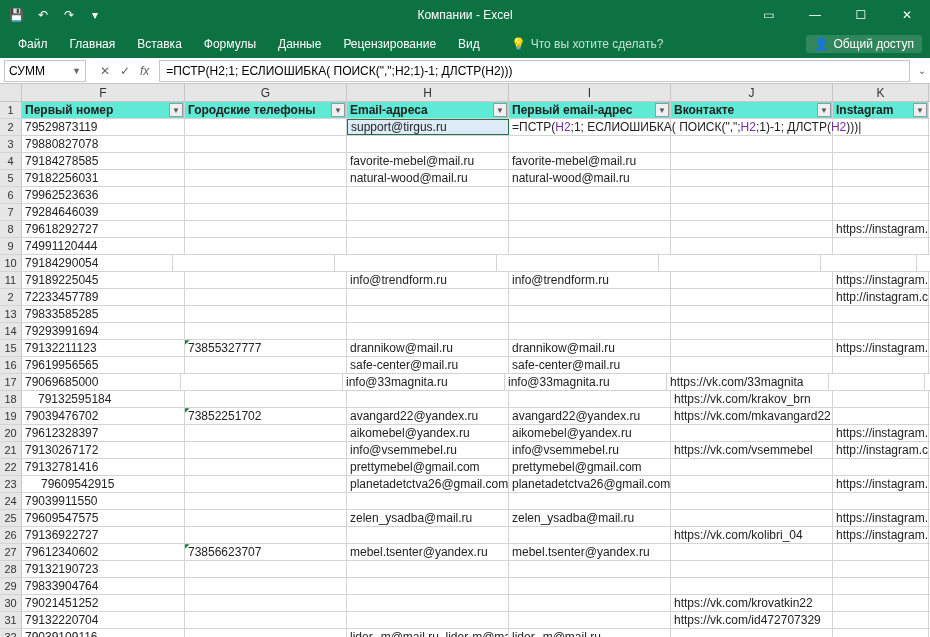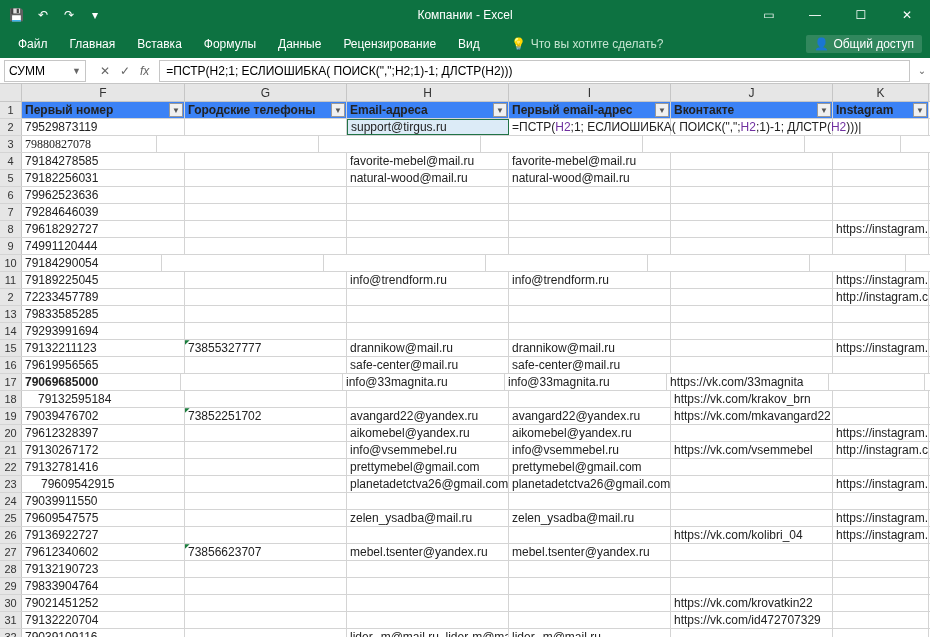--- a/index.html
+++ b/index.html
@@ -23,21 +23,21 @@
 .formula-input{flex:1;height:22px;border:1px solid #c6c6c6;padding:0 6px;display:flex;align-items:center;margin-right:4px;}
 .fb-expand{width:16px;text-align:center;color:#666;font-size:10px;}
 .sheet{position:relative;}
 .col-headers{display:flex;height:18px;border-bottom:1px solid #c6c6c6;background:#e6e6e6;font-size:12px;}
 .row-hdr-spacer{width:22px;border-right:1px solid #c6c6c6;background:#e6e6e6;}
 .col-header{border-right:1px solid #c6c6c6;display:flex;align-items:center;justify-content:center;color:#333;}
 .grid-body{position:relative;}
 .row{display:flex;height:17px;border-bottom:1px solid #d4d4d4;}
 .row-header{width:22px;background:#e6e6e6;border-right:1px solid #c6c6c6;display:flex;align-items:center;justify-content:center;font-size:11px;color:#333;}
 .cell{border-right:1px solid #d4d4d4;padding:0 3px;font-size:12px;white-space:nowrap;overflow:hidden;display:flex;align-items:center;color:#222;}
-.cell.header-cell{font-weight:bold;background:#3b82f6;position:relative;}
+.cell.header-cell{font-weight:bold;background:#5eead4;position:relative;}
 .filter-btn{position:absolute;right:1px;top:1px;width:14px;height:14px;border:1px solid #999;background:#f0f0f0;display:flex;align-items:center;justify-content:center;font-size:8px;color:#555;}
 .col-F{width:163px;}
 .col-G{width:162px;}
 .col-H{width:162px;}
 .col-I{width:162px;}
 .col-J{width:162px;}
 .col-K{width:96px;}
 .overflow-text{overflow:visible;z-index:1;position:relative;}
 .tick{position:absolute;left:0;top:2px;font-size:8px;color:#1a7d3c;}
 .cell.rel{position:relative;}
@@ -146,21 +146,21 @@
           <span class="fref">H2</span>
           <span>;1)-1; ДЛСТР(</span>
           <span class="fref">H2</span>
           <span>)))|</span>
         </div>
         <div class="cell col-J" style="width: 162px;"></div>
         <div class="cell col-K" style="width: 96px;"></div>
       </div>
       <div class="row">
         <div class="row-header">3</div>
-        <div class="cell col-F" style="width: 135px; font-family: Liberation Serif, serif;">79880827078</div>
+        <div class="cell col-F" style="width: 163px;">79880827078</div>
         <div class="cell col-G" style="width: 162px;"></div>
         <div class="cell col-H" style="width: 162px;"></div>
         <div class="cell col-I" style="width: 162px;"></div>
         <div class="cell col-J" style="width: 162px;"></div>
         <div class="cell col-K" style="width: 96px;"></div>
       </div>
       <div class="row">
         <div class="row-header">4</div>
         <div class="cell col-F" style="width: 163px;">79184278585</div>
         <div class="cell col-G" style="width: 162px;"></div>
@@ -209,21 +209,21 @@
         <div class="row-header">9</div>
         <div class="cell col-F" style="width: 163px;">74991120444</div>
         <div class="cell col-G" style="width: 162px;"></div>
         <div class="cell col-H" style="width: 162px;"></div>
         <div class="cell col-I" style="width: 162px;"></div>
         <div class="cell col-J" style="width: 162px;"></div>
         <div class="cell col-K" style="width: 96px;"></div>
       </div>
       <div class="row">
         <div class="row-header">10</div>
-        <div class="cell col-F" style="width: 140px;">79184290054</div>
+        <div class="cell col-F" style="width: 151px;">79184290054</div>
         <div class="cell col-G" style="width: 162px;"></div>
         <div class="cell col-H" style="width: 162px;"></div>
         <div class="cell col-I" style="width: 162px;"></div>
         <div class="cell col-J" style="width: 162px;"></div>
         <div class="cell col-K" style="width: 96px;"></div>
       </div>
       <div class="row">
         <div class="row-header">11</div>
         <div class="cell col-F" style="width: 163px;">79189225045</div>
         <div class="cell col-G" style="width: 162px;"></div>
@@ -272,21 +272,21 @@
         <div class="row-header">16</div>
         <div class="cell col-F" style="width: 163px;">79619956565</div>
         <div class="cell col-G" style="width: 162px;"></div>
         <div class="cell col-H" style="width: 162px;">safe-center@mail.ru</div>
         <div class="cell col-I" style="width: 162px;">safe-center@mail.ru</div>
         <div class="cell col-J" style="width: 162px;"></div>
         <div class="cell col-K" style="width: 96px;"></div>
       </div>
       <div class="row">
         <div class="row-header">17</div>
-        <div class="cell col-F" style="width: 159px; font-weight: bold;">79069685000</div>
+        <div class="cell col-F" style="width: 159px;">79069685000</div>
         <div class="cell col-G" style="width: 162px;"></div>
         <div class="cell col-H" style="width: 162px;">info@33magnita.ru</div>
         <div class="cell col-I" style="width: 162px;">info@33magnita.ru</div>
         <div class="cell col-J overflow-text" style="width: 162px;">https://vk.com/33magnita</div>
         <div class="cell col-K" style="width: 96px;"></div>
       </div>
       <div class="row">
         <div class="row-header">18</div>
         <div class="cell col-F" style="width: 163px; padding-left: 16px;">79132595184</div>
         <div class="cell col-G" style="width: 162px;"></div>

